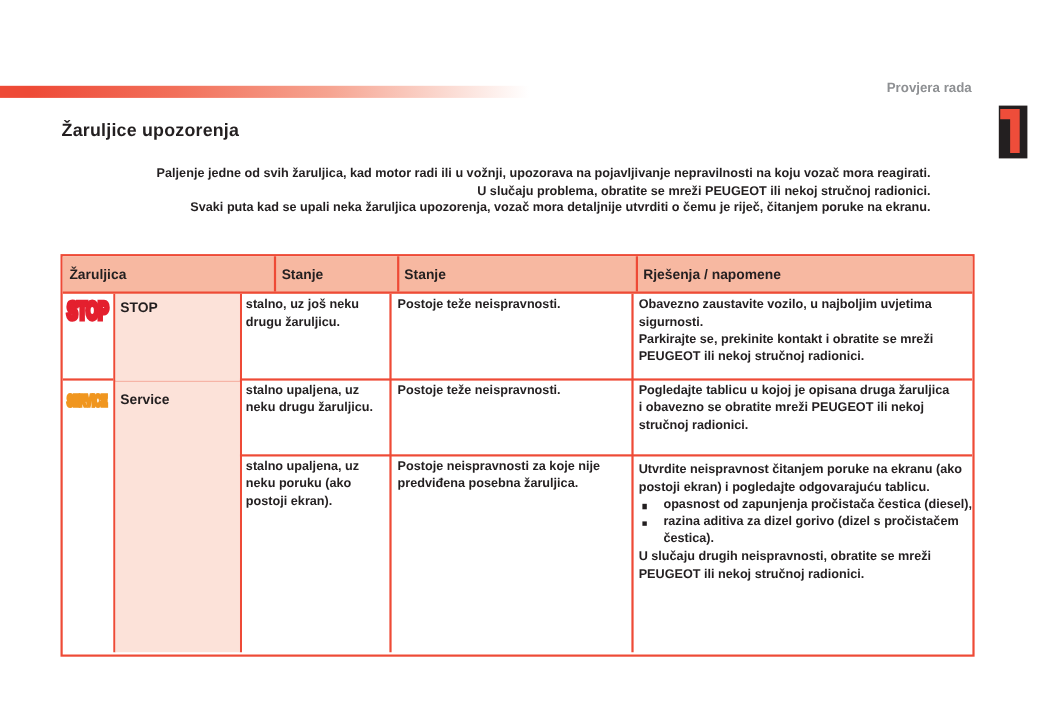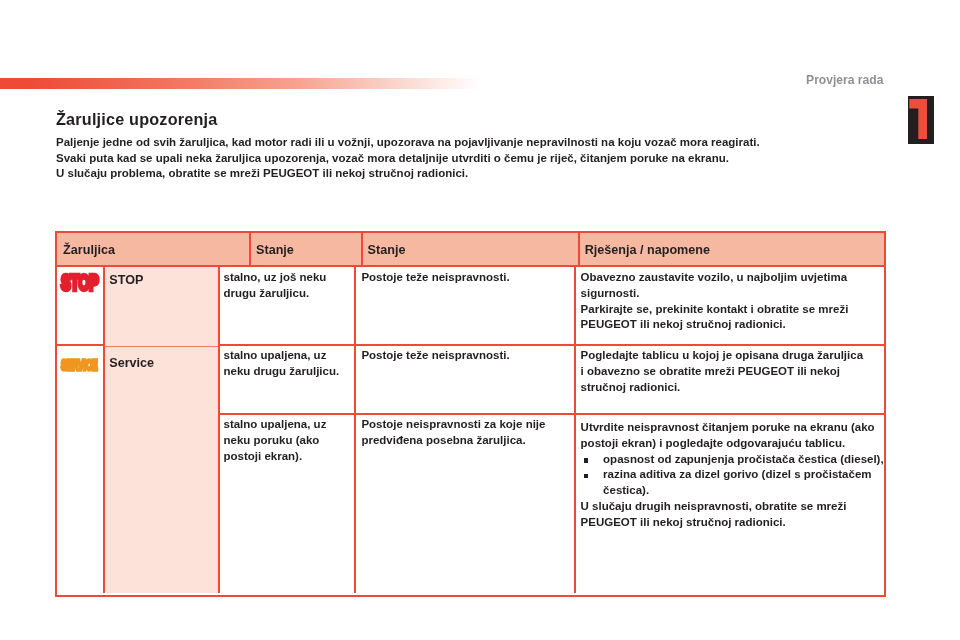--- a/index.html
+++ b/index.html
@@ -13,21 +13,21 @@
                  #f6a491 300px,#fbdcd4 410px,#ffffff 481px);}
   .chapter-label{position:absolute;left:806.1px;top:25px;font-size:12.1px;font-weight:bold;
      color:#8e9093;white-space:nowrap;}
   .chapter-tab{position:absolute;left:908px;top:48px;width:26px;height:48px;background:#231f20;}
   .chapter-num{position:absolute;left:1px;top:3px;width:19px;height:40px;}
   .chapter-num svg{display:block;}
 
   
   .title{position:absolute;left:56px;top:62px;font-size:16.2px;font-weight:bold;
      color:#231f20;letter-spacing:0.2px;white-space:nowrap;}
-  .intro{position:absolute;left:56px;top:87px;width:790px;}
+  .intro{position:absolute;left:56px;top:103px;width:790px;text-align:right;}
   .intro p{margin:0;font-size:11.5px;font-weight:bold;color:#231f20;line-height:15.6px;
      white-space:nowrap;}
 
   
   .tbl{position:absolute;left:55px;top:183px;width:831px;height:366px;box-sizing:border-box;
      border:2px solid #ee4a36;background:#fff;}
   .thead{display:flex;height:34px;background:#f7b8a1;box-sizing:border-box;
      border-bottom:2px solid #ee4a36;}
   .th{font-size:12.6px;font-weight:bold;color:#231f20;box-sizing:border-box;
      display:flex;align-items:flex-end;padding-left:4.6px;padding-bottom:8px;}
@@ -77,22 +77,22 @@
       <svg width="19" height="40" viewBox="0 0 19 40">
           <path d="M0.3 0 H18 V40 H9.3 V9.5 H0.3 Z" fill="#ee4d3a"></path>
         </svg>
     </span>
 
   </div>
 
   <div class="title">Žaruljice upozorenja</div>
   <div class="intro">
     <p>Paljenje jedne od svih žaruljica, kad motor radi ili u vožnji, upozorava na pojavljivanje nepravilnosti na koju vozač mora reagirati.</p>
+    <p>U slučaju problema, obratite se mreži PEUGEOT ili nekoj stručnoj radionici.</p>
     <p>Svaki puta kad se upali neka žaruljica upozorenja, vozač mora detaljnije utvrditi o čemu je riječ, čitanjem poruke na ekranu.</p>
-    <p>U slučaju problema, obratite se mreži PEUGEOT ili nekoj stručnoj radionici.</p>
   </div>
 
   <div class="tbl">
 
     <div class="thead">
       <div class="th" style="width:195px">Žaruljica</div>
       <div class="th v" style="width:113px">Stanje</div>
       <div class="th v" style="width:220px">Stanje</div>
       <div class="th v" style="width:310px">Rješenja / napomene</div>
     </div>

